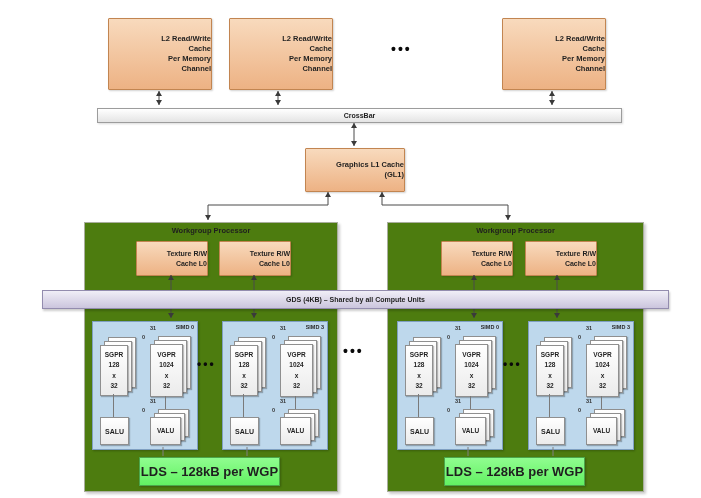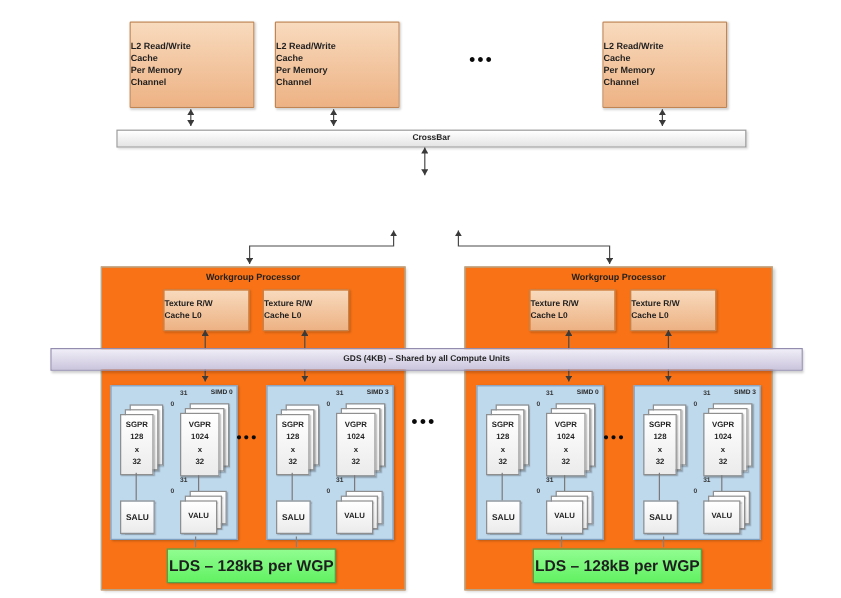--- a/index.html
+++ b/index.html
@@ -1,30 +1,30 @@
 <!DOCTYPE html>
 <html><head>
 <meta charset="utf-8">
 <style>
   html,body{margin:0;padding:0;background:#fff;}
   .canvas{position:relative;width:701px;height:498px;background:#fff;overflow:hidden;
           font-family:"Liberation Sans",sans-serif;color:#1f1f1f;}
   
-  .cbox{position:absolute;display:flex;flex-direction:column;align-items:flex-start;justify-content:center;
+  .cbox{position:absolute;display:flex;flex-direction:column;align-items:flex-end;justify-content:center;
         background:linear-gradient(#f8dabd,#edb284);border:1px solid #c28551;border-radius:1px;
         box-shadow:1px 1px 2px rgba(0,0,0,.18);text-align:center;}
   .cbox span{display:block;}
   .l2box{left:0;top:18px;width:102px;height:70px;font-size:7.5px;line-height:10px;font-weight:bold;}
   .crossbar{position:absolute;left:97px;top:108px;width:523px;height:13px;
         background:linear-gradient(#ffffff,#e4e4e4);border:1px solid #9c9c9c;
         display:flex;align-items:center;justify-content:center;font-size:7px;font-weight:bold;
         box-shadow:1px 1px 2px rgba(0,0,0,.15);}
   .gl1{left:305px;top:148px;width:98px;height:42px;font-size:7.5px;line-height:10px;font-weight:bold;}
   
-  .wp{position:absolute;top:222px;height:268px;background:#f97316;border:1px solid #a9ae9d;
+  .wp{position:absolute;top:222px;height:268px;background:#4d7c0f;border:1px solid #a9ae9d;
       box-shadow:1.5px 1.5px 2.5px rgba(0,0,0,.2);}
   .wptitle{position:absolute;top:3px;left:0;right:0;text-align:center;font-size:7.5px;font-weight:bold;}
   .texcache{position:absolute;top:18px;width:70px;height:33px;font-size:7px;line-height:9.5px;font-weight:bold;}
   
   .gds{position:absolute;left:42px;top:290px;width:625px;height:17px;z-index:4;
        background:linear-gradient(#f0eef7,#cbc5dd);border:1px solid #938cae;
        display:flex;align-items:center;justify-content:center;font-size:7px;font-weight:bold;
        box-shadow:1px 1.5px 2px rgba(0,0,0,.2);}
   
   .simd{position:absolute;top:98px;width:104px;height:127px;background:#bed8ec;border:1px solid #7f9fc1;
@@ -86,20 +86,24 @@
     <span>Cache</span>
     <span>Per Memory</span>
     <span>Channel</span>
   </div>
   <div class="dots" style="left:391px;top:41px">•••</div>
 
   <div class="crossbar">
     <span>CrossBar</span>
   </div>
 
+  <div class="cbox gl1">
+    <span>Graphics L1 Cache</span>
+    <span>(GL1)</span>
+  </div>
 
   <svg class="connectors" width="701" height="498" viewBox="0 0 701 498">
     <defs>
       <marker id="ah" markerWidth="6" markerHeight="6" refX="5" refY="3" orient="auto" markerUnits="userSpaceOnUse">
         <path d="M0,0 L5,3 L0,6 Z" fill="#3a3a3a"></path>
       </marker>
       <marker id="ahs" markerWidth="6" markerHeight="6" refX="5" refY="3" orient="auto-start-reverse" markerUnits="userSpaceOnUse">
         <path d="M0,0 L5,3 L0,6 Z" fill="#3a3a3a"></path>
       </marker>
     </defs>

